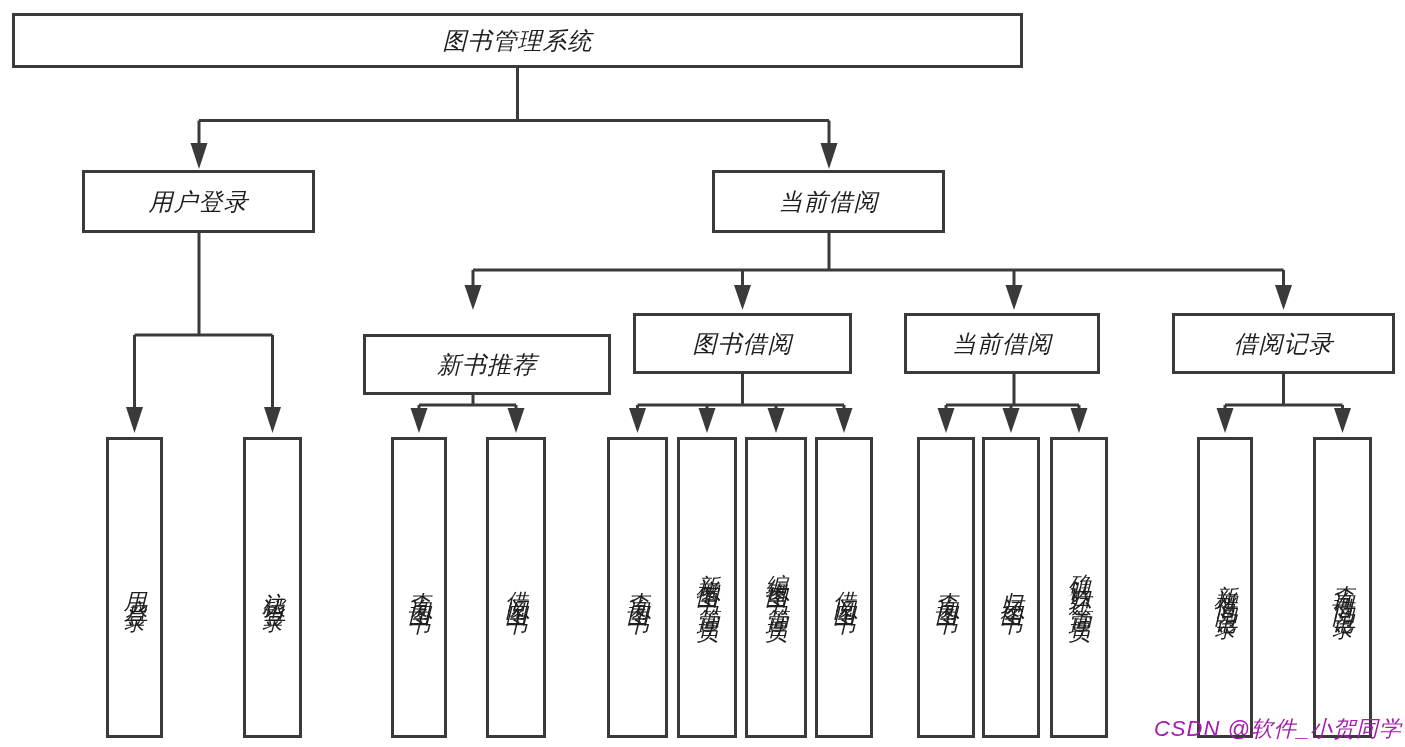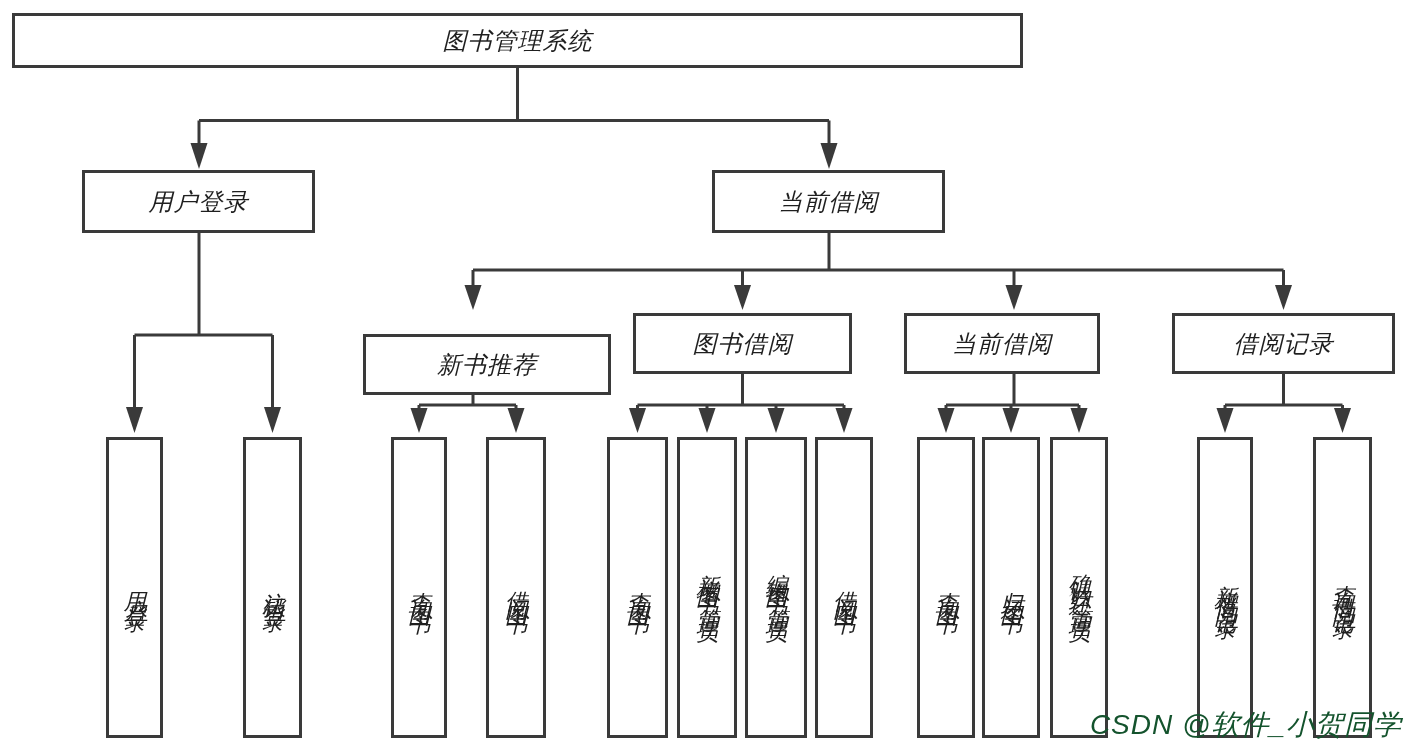--- a/index.html
+++ b/index.html
@@ -15,21 +15,21 @@
   }
   .hbox{font-size:24px;letter-spacing:1px;}
   .vbox{top:437px;height:301px;}
   .vbox .vtext{
     writing-mode:vertical-rl;text-orientation:mixed;
     font-size:22px;letter-spacing:7px;line-height:1.2;color:#1f1f1f;
     white-space:nowrap;
   }
   .watermark{
     position:absolute;right:3px;bottom:3px;z-index:6;
-    font-size:28px;color:#14532d;letter-spacing:1px;text-align:right;
+    font-size:22px;color:#a21caf;letter-spacing:1px;text-align:right;
   }
   .wire{stroke:#3a3a3a;stroke-width:3;fill:none;}
   .head{fill:#3a3a3a;stroke:none;}
 </style>
 </head>
 <body>
 
 <div id="stage">
 
   <svg id="wires" viewBox="0 0 1405 747" aria-hidden="true">

